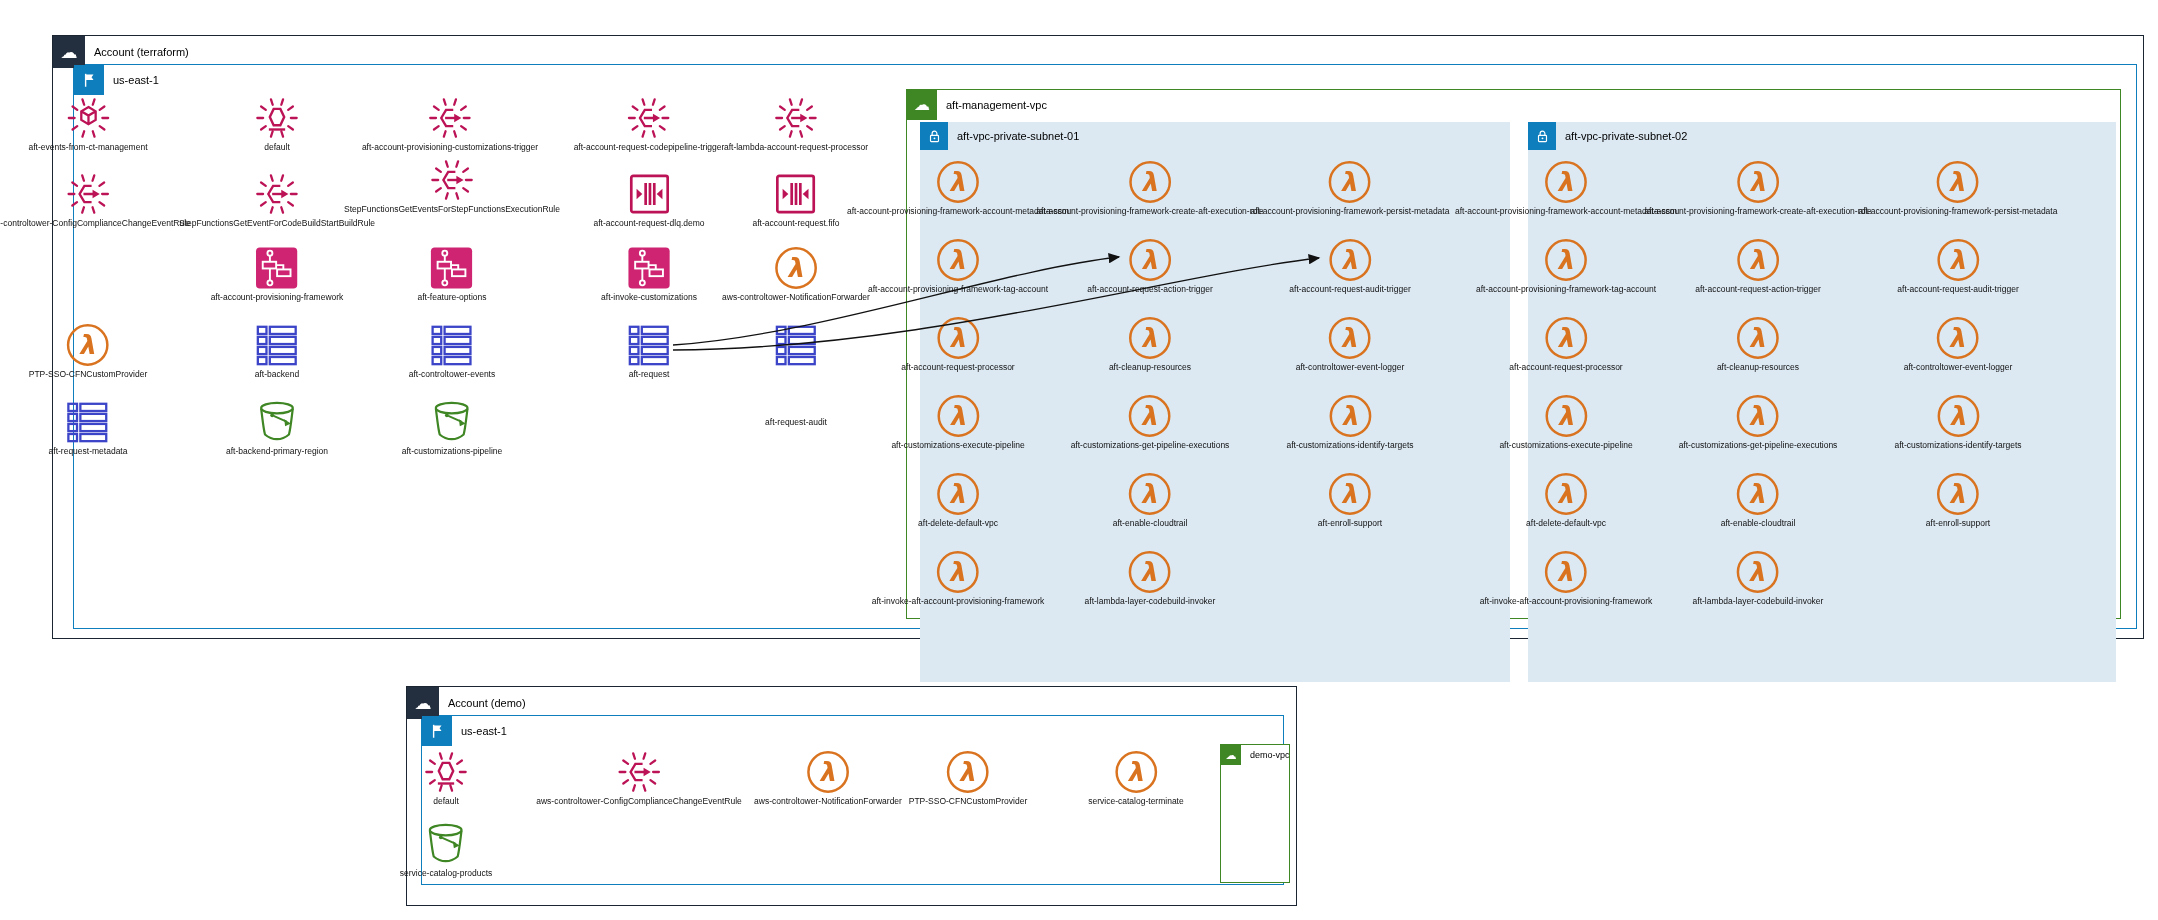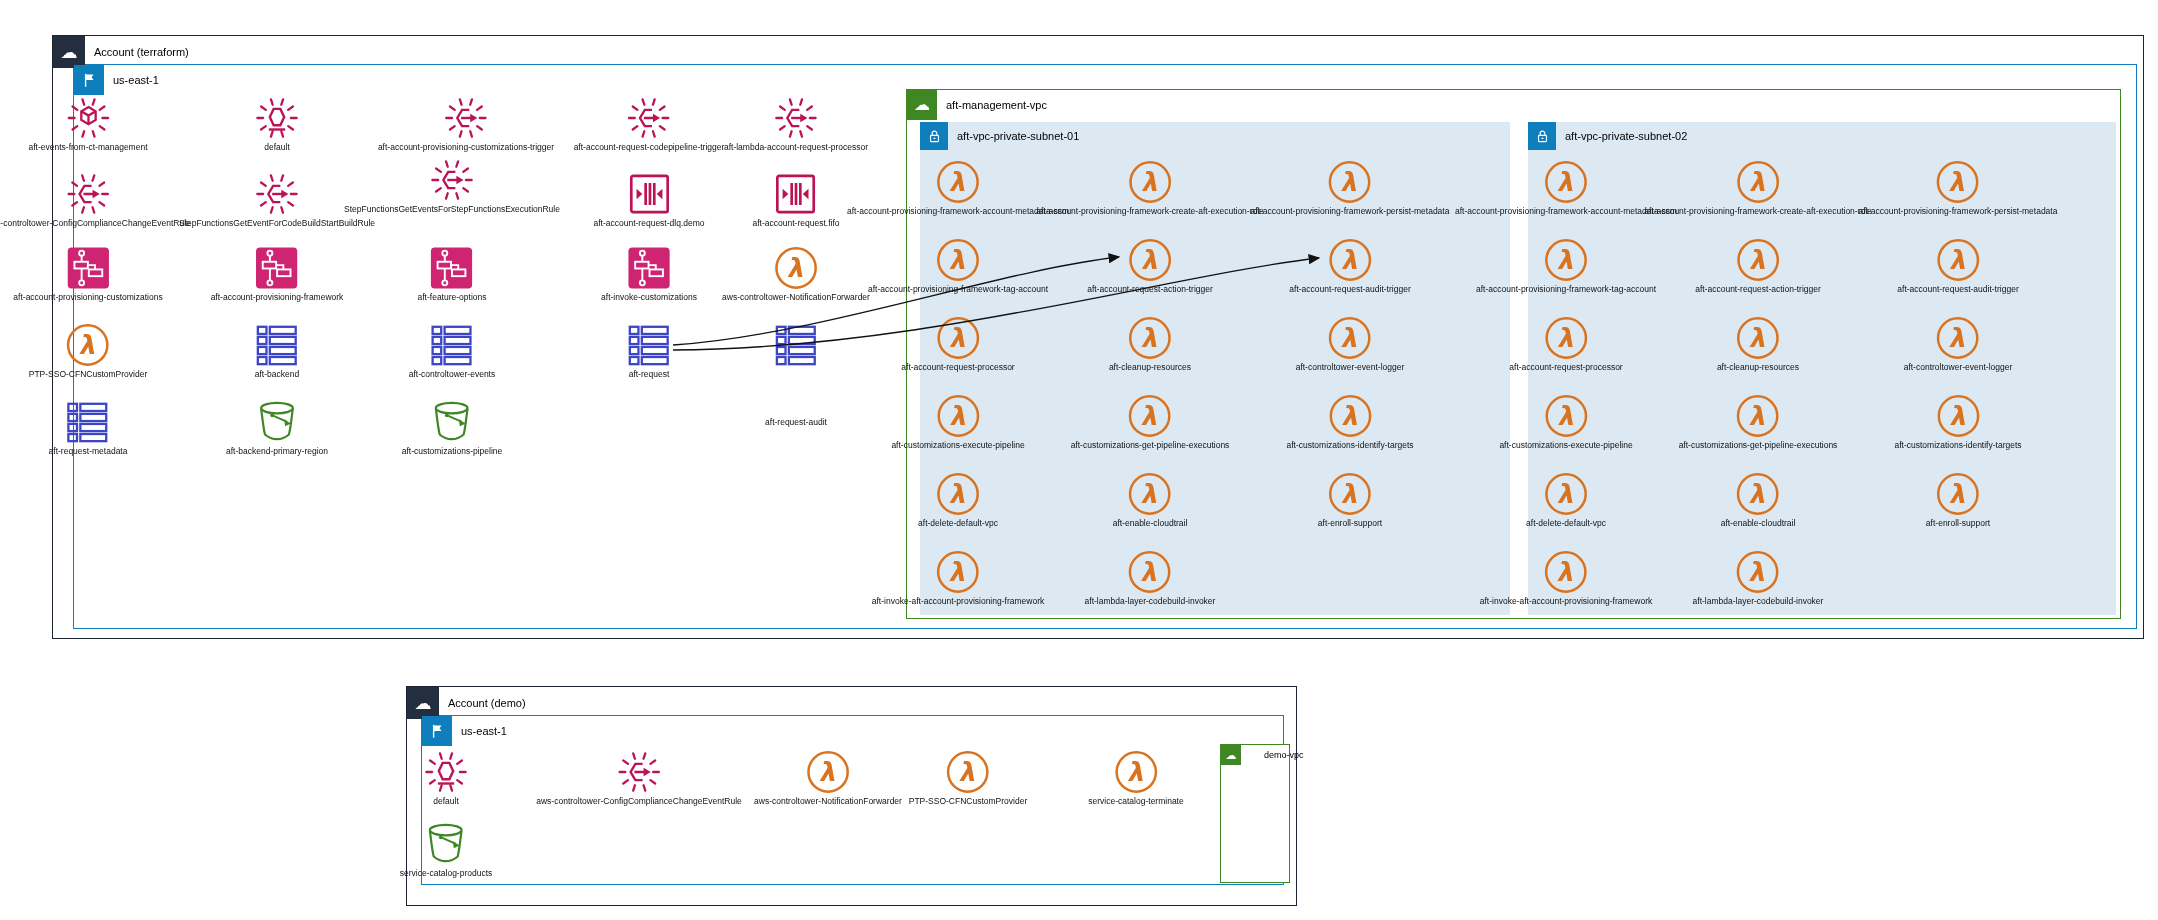--- a/index.html
+++ b/index.html
@@ -7,34 +7,34 @@
           font-family:"Liberation Sans",sans-serif;}
   .acct{position:absolute;border:1.6px solid #1b2531;background:#fff;}
   #acct-tf{left:52px;top:35px;width:2090px;height:602px;}
   #acct-demo{left:406px;top:686px;width:889px;height:218px;}
   .region{position:absolute;border:1.3px solid #0f7ebc;}
   #region-tf{left:20px;top:28px;width:2062px;height:563px;}
   #region-demo{left:14px;top:28px;width:861px;height:168px;}
   .vpc{position:absolute;border:1.4px solid #3F8624;background:#fff;}
   #vpc-aft{left:832px;top:24px;width:1213px;height:528px;}
   #vpc-demo{left:798px;top:28px;width:68px;height:137px;}
-  .subnet{position:absolute;top:32px;height:493px;background:#DCE9F3;}
+  .subnet{position:absolute;top:32px;height:560px;background:#DCE9F3;}
   #subnet-0{left:13px;width:590px;}
   #subnet-1{left:621px;width:588px;}
   .box-header{position:absolute;top:0;left:0;display:flex;align-items:center;gap:9px;z-index:2;}
   .hdr-sq{width:30px;height:30px;display:flex;align-items:center;justify-content:center;
           font-size:16px;line-height:1;color:#fff;flex:none;}
   .hdr-sq.sm{width:20px;height:20px;font-size:11px;}
   .acct-sq{width:32px;height:32px;font-size:17px;}
   .subnet .hdr-sq{width:28px;height:28px;}
   .dark{background:#232F3E;}
   .blue{background:#0f7ebc;}
   .green{background:#3F8624;}
   .hdr-label{font-size:11px;color:#000;white-space:nowrap;}
-  .hdr-label.sm{font-size:9px;margin-left:14px;}
+  .hdr-label.sm{font-size:9px;}
   .node{position:absolute;display:flex;flex-direction:column;align-items:center;
         transform:translateX(-50%);z-index:1;}
   .nicon{width:46px;height:46px;}
   .nicon svg{width:100%;height:100%;display:block;}
   .nlabel{margin-top:1px;font-size:8.5px;color:#111;white-space:nowrap;}
   #edges{position:absolute;left:0;top:0;z-index:3;pointer-events:none;}
   .edge{fill:none;stroke:#111;stroke-width:1.3px;}
 </style>
 </head>
 <body>
@@ -423,21 +423,21 @@
               <line x1="12.3" y1="15.5" x2="7.4" y2="12.0" stroke="#BC1356" stroke-width="2.4" stroke-linecap="round"></line>
               <line x1="19.5" y1="10.2" x2="17.7" y2="4.5" stroke="#BC1356" stroke-width="2.4" stroke-linecap="round"></line>
               <line x1="28.5" y1="10.2" x2="30.3" y2="4.5" stroke="#BC1356" stroke-width="2.4" stroke-linecap="round"></line>
               <line x1="35.7" y1="15.5" x2="40.6" y2="12.0" stroke="#BC1356" stroke-width="2.4" stroke-linecap="round"></line>
               <path d="M20.5 14.5 H27.5 L31.5 23 L27.5 31.5 H20.5 L16.5 23 Z" fill="none" stroke="#BC1356" stroke-width="2.5"></path>
               <path d="M15.5 36 H32.5" stroke="#BC1356" stroke-width="2.5"></path>
             </svg>
           </div>
           <div class="nlabel">default</div>
         </div>
-        <div class="node" style="left: 392px; top: 30px;">
+        <div class="node" style="left: 376px; top: 30px;">
           <div class="nicon">
             <svg viewBox="0 0 48 48">
               <line x1="38.5" y1="24.0" x2="44.5" y2="24.0" stroke="#BC1356" stroke-width="2.4" stroke-linecap="round"></line>
               <line x1="35.7" y1="32.5" x2="40.6" y2="36.0" stroke="#BC1356" stroke-width="2.4" stroke-linecap="round"></line>
               <line x1="28.5" y1="37.8" x2="30.3" y2="43.5" stroke="#BC1356" stroke-width="2.4" stroke-linecap="round"></line>
               <line x1="19.5" y1="37.8" x2="17.7" y2="43.5" stroke="#BC1356" stroke-width="2.4" stroke-linecap="round"></line>
               <line x1="12.3" y1="32.5" x2="7.4" y2="36.0" stroke="#BC1356" stroke-width="2.4" stroke-linecap="round"></line>
               <line x1="9.5" y1="24.0" x2="3.5" y2="24.0" stroke="#BC1356" stroke-width="2.4" stroke-linecap="round"></line>
               <line x1="12.3" y1="15.5" x2="7.4" y2="12.0" stroke="#BC1356" stroke-width="2.4" stroke-linecap="round"></line>
               <line x1="19.5" y1="10.2" x2="17.7" y2="4.5" stroke="#BC1356" stroke-width="2.4" stroke-linecap="round"></line>
@@ -564,37 +564,20 @@
         <div class="node" style="left: 722px; top: 106px;">
           <div class="nicon">
             <svg viewBox="0 0 48 48">
               <rect x="5" y="5" width="38" height="38" rx="2" fill="none" stroke="#BC1356" stroke-width="2.8"></rect>
               <path d="M20 12.5 V35.5 M24.5 12.5 V35.5 M29 12.5 V35.5" stroke="#BC1356" stroke-width="2.8" fill="none"></path>
               <path d="M10.5 18.5 V29.5 L16.5 24 Z" fill="#BC1356"></path>
               <path d="M37.5 18.5 V29.5 L31.5 24 Z" fill="#BC1356"></path>
             </svg>
           </div>
           <div class="nlabel">aft-account-request.fifo</div>
-        </div>
-        <div class="node" style="left: 14px; top: 180px;">
-          <div class="nicon">
-            <svg viewBox="0 0 48 48">
-              <rect x="2.5" y="2.5" width="43" height="43" rx="4" fill="#CE2472"></rect>
-              <g fill="none" stroke="#fff" stroke-width="2">
-                <circle cx="17" cy="8.5" r="2.6"></circle>
-                <path d="M17 11 V17.5"></path>
-                <rect x="9.5" y="17.5" width="14" height="7"></rect>
-                <path d="M23.5 21 H31 V25.5"></path>
-                <rect x="24.5" y="25.5" width="14" height="7"></rect>
-                <path d="M17 24.5 V37"></path>
-                <circle cx="17" cy="39.5" r="2.6"></circle>
-              </g>
-            </svg>
-          </div>
-          <div class="nlabel">aft-account-provisioning-customizations</div>
         </div>
         <div class="node" style="left: 203px; top: 180px;">
           <div class="nicon">
             <svg viewBox="0 0 48 48">
               <rect x="2.5" y="2.5" width="43" height="43" rx="4" fill="#CE2472"></rect>
               <g fill="none" stroke="#fff" stroke-width="2">
                 <circle cx="17" cy="8.5" r="2.6"></circle>
                 <path d="M17 11 V17.5"></path>
                 <rect x="9.5" y="17.5" width="14" height="7"></rect>
                 <path d="M23.5 21 H31 V25.5"></path>

